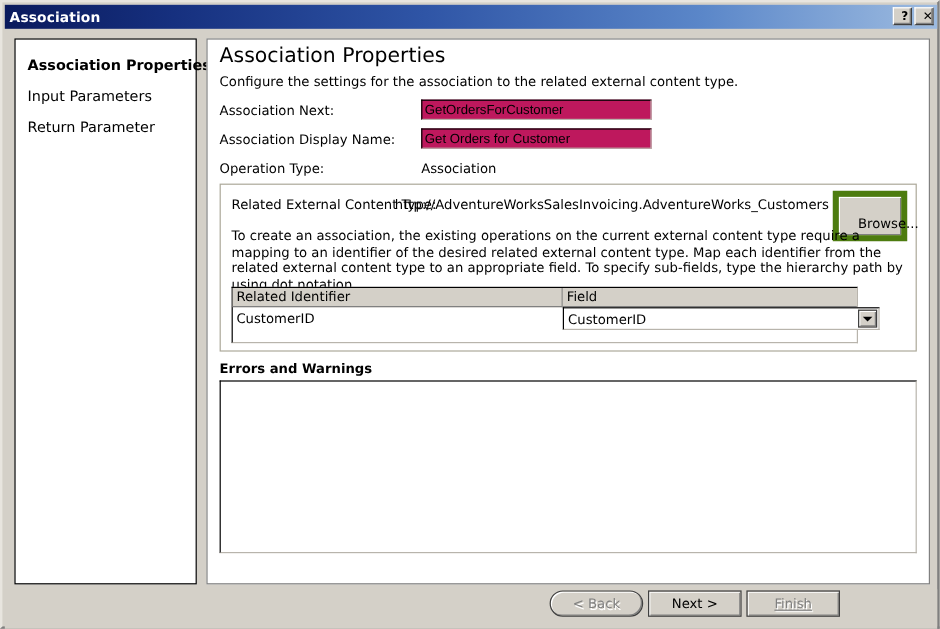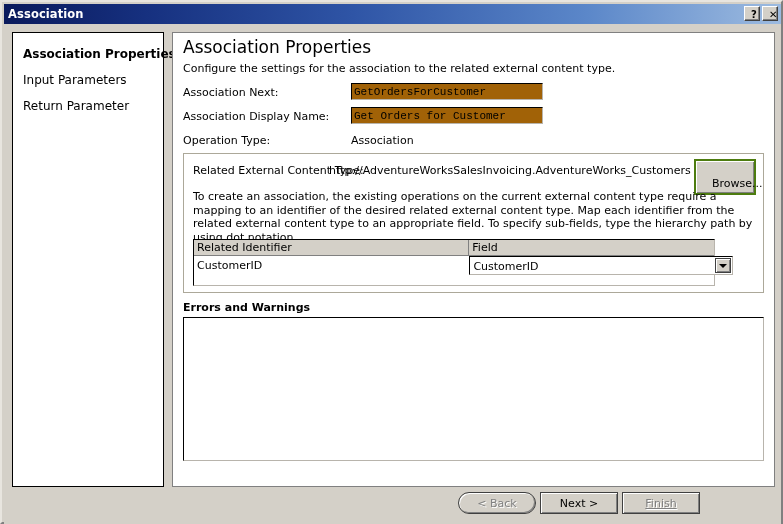--- a/index.html
+++ b/index.html
@@ -130,27 +130,27 @@
     font-size: 11px;
     white-space: nowrap;
   }
   .frow .lbl { position: absolute; left: 0; top: 3px; }
   .textbox {
     position: absolute;
     left: 168px;
     top: 0;
     width: 192px;
     height: 17px;
-    background: #a16207;
+    background: #be185d;
     border-top: 1px solid #000000;
     border-left: 1px solid #000000;
     border-right: 1px solid #b8b4ac;
     border-bottom: 1px solid #b8b4ac;
     box-sizing: border-box;
-    font-family: Liberation Mono, monospace;
+    font-family: Liberation Sans, sans-serif;
     font-size: 11px;
     padding: 1px 0 0 2px;
     color: #000;
     outline: none;
   }
   .plainval {
     position: absolute;
     left: 168px;
     top: 3px;
     font-size: 11px;
@@ -181,21 +181,21 @@
     font-size: 11px;
     white-space: nowrap;
   }
   #browse-btn {
     position: absolute;
     right: 7px;
     top: 5px;
     width: 62px;
     height: 21px;
     background: #d4d0c8;
-    border: 2px solid #4d7c0f;
+    border: 5px solid #4d7c0f;
     box-sizing: border-box;
     font-family: "DejaVu Sans", "Liberation Sans", sans-serif;
     font-size: 11px;
     color: #000;
     cursor: default;
     box-shadow: inset 1px 1px 0 #ffffff, inset -1px -1px 0 #808080;
     padding: 16px;
   }
   #para {
     position: absolute;

